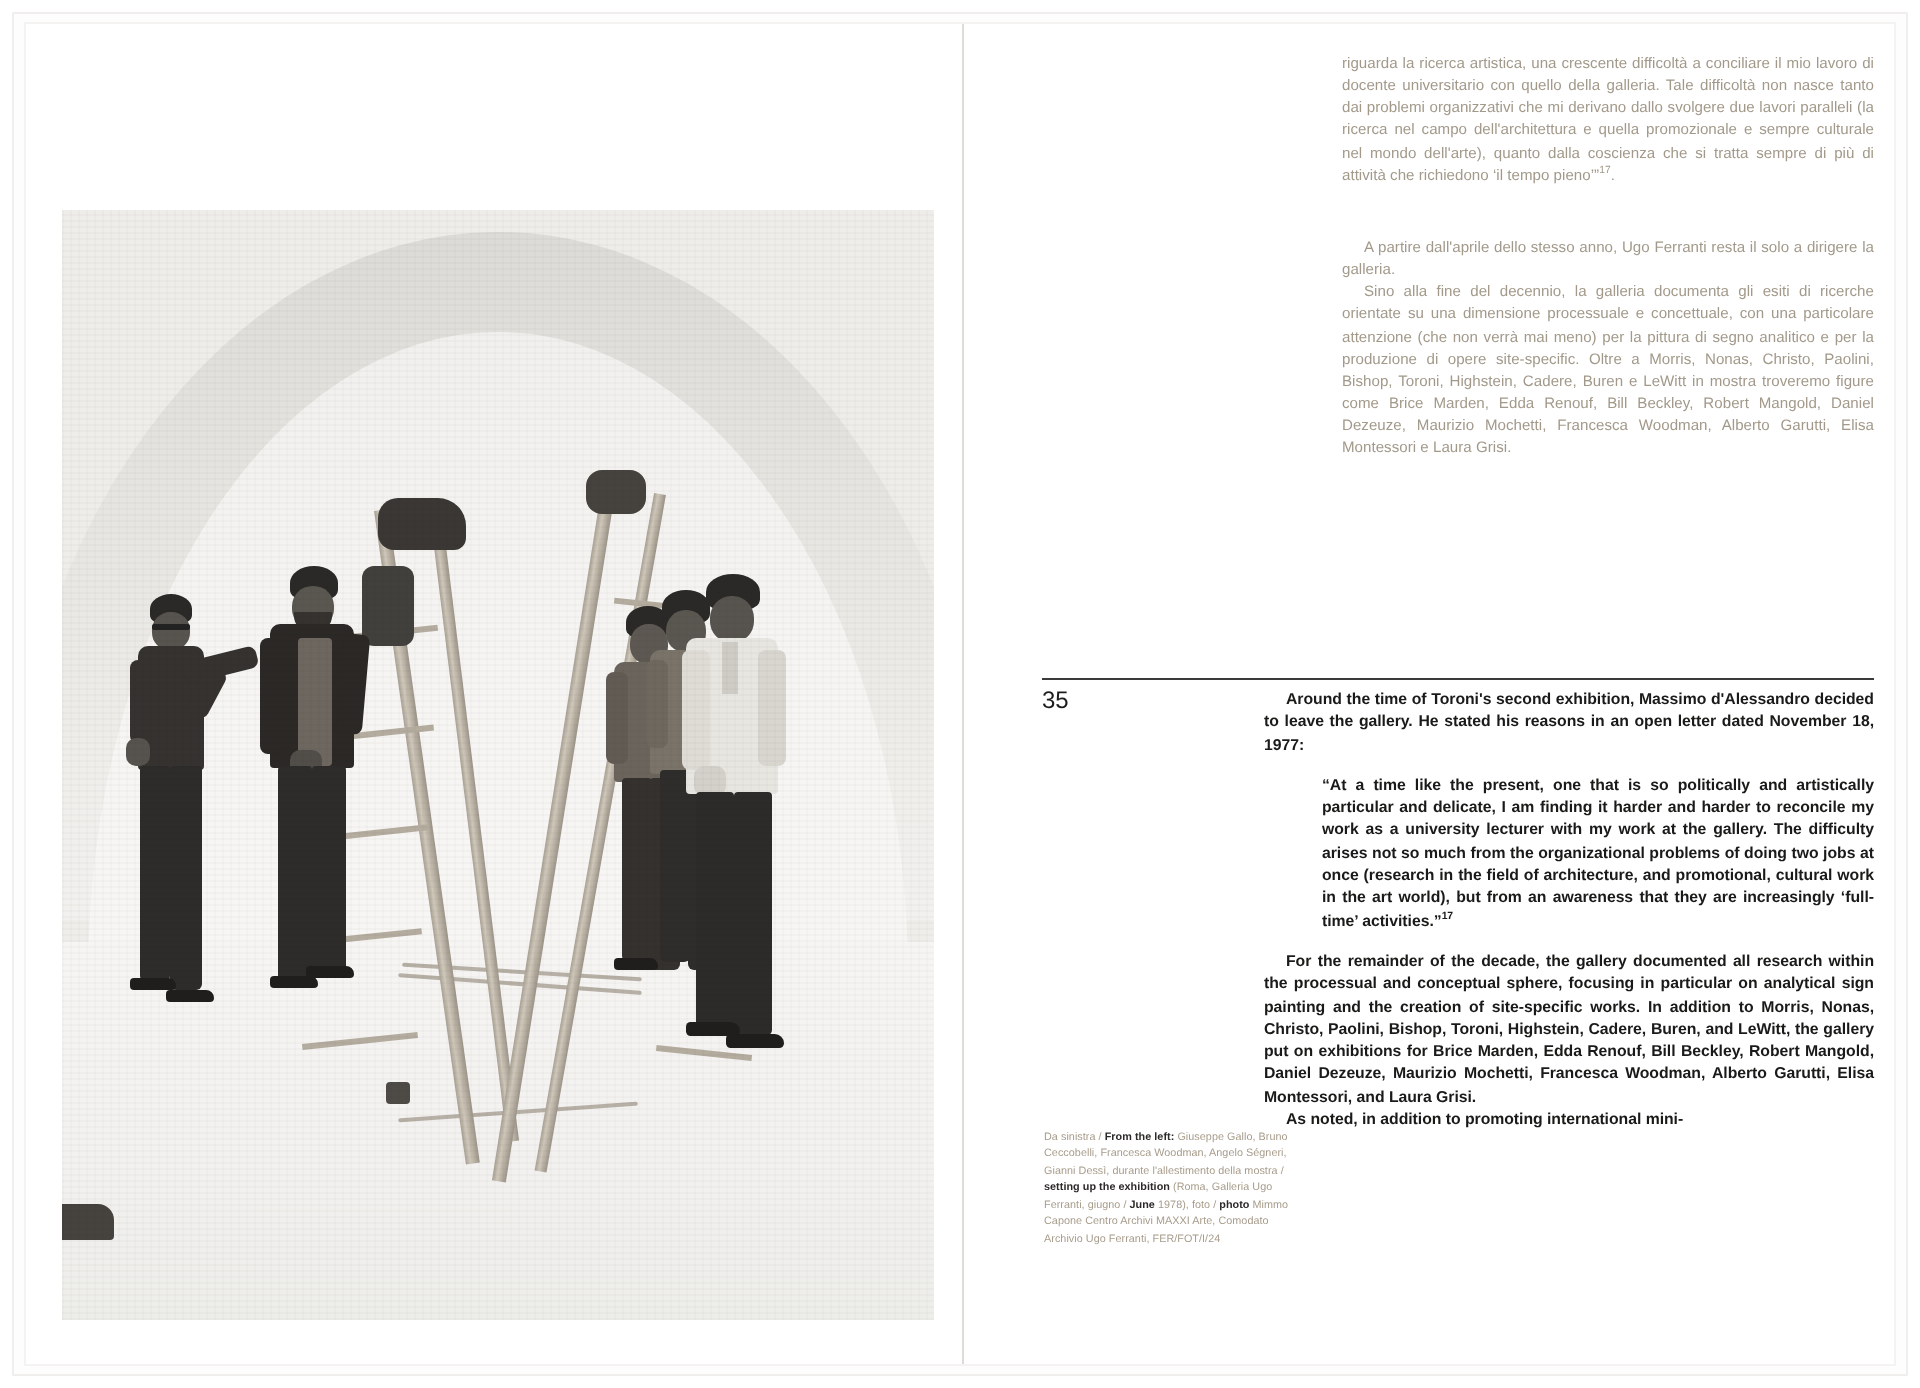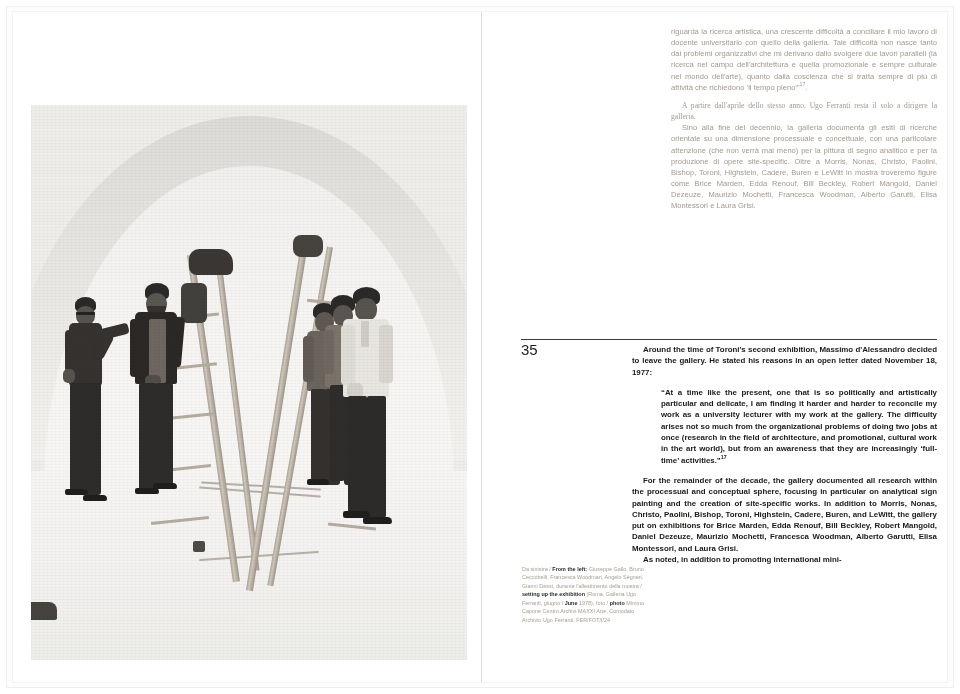--- a/index.html
+++ b/index.html
@@ -191,35 +191,35 @@
     width: 266px;
     font-size: 7.55px;
     line-height: 11.15px;
     color: #a2998a;
     text-align: justify;
     text-justify: inter-word;
     letter-spacing: .002em;
   }
   .col-ita p { margin: 0; text-indent: 11px; }
   .col-ita p.noind { text-indent: 0; }
-  .col-ita p.gap { margin-top: 7px; font-family: Liberation Serif, serif; }
+  .col-ita p.gap { margin-top: 25px; }
 
   .rule {
     position: absolute;
     left: 40px;
     top: 327px;
     width: 416px;
     height: 1px;
     background: #3a3a3a;
   }
   .folio {
     position: absolute;
     left: 40px;
     top: 332px;
-    font-size: 15px;
+    font-size: 12px;
     line-height: 12px;
     color: #1d1d1b;
   }
 
   .col-eng {
     position: absolute;
     left: 151px;
     top: 332px;
     width: 305px;
     font-size: 7.9px;

